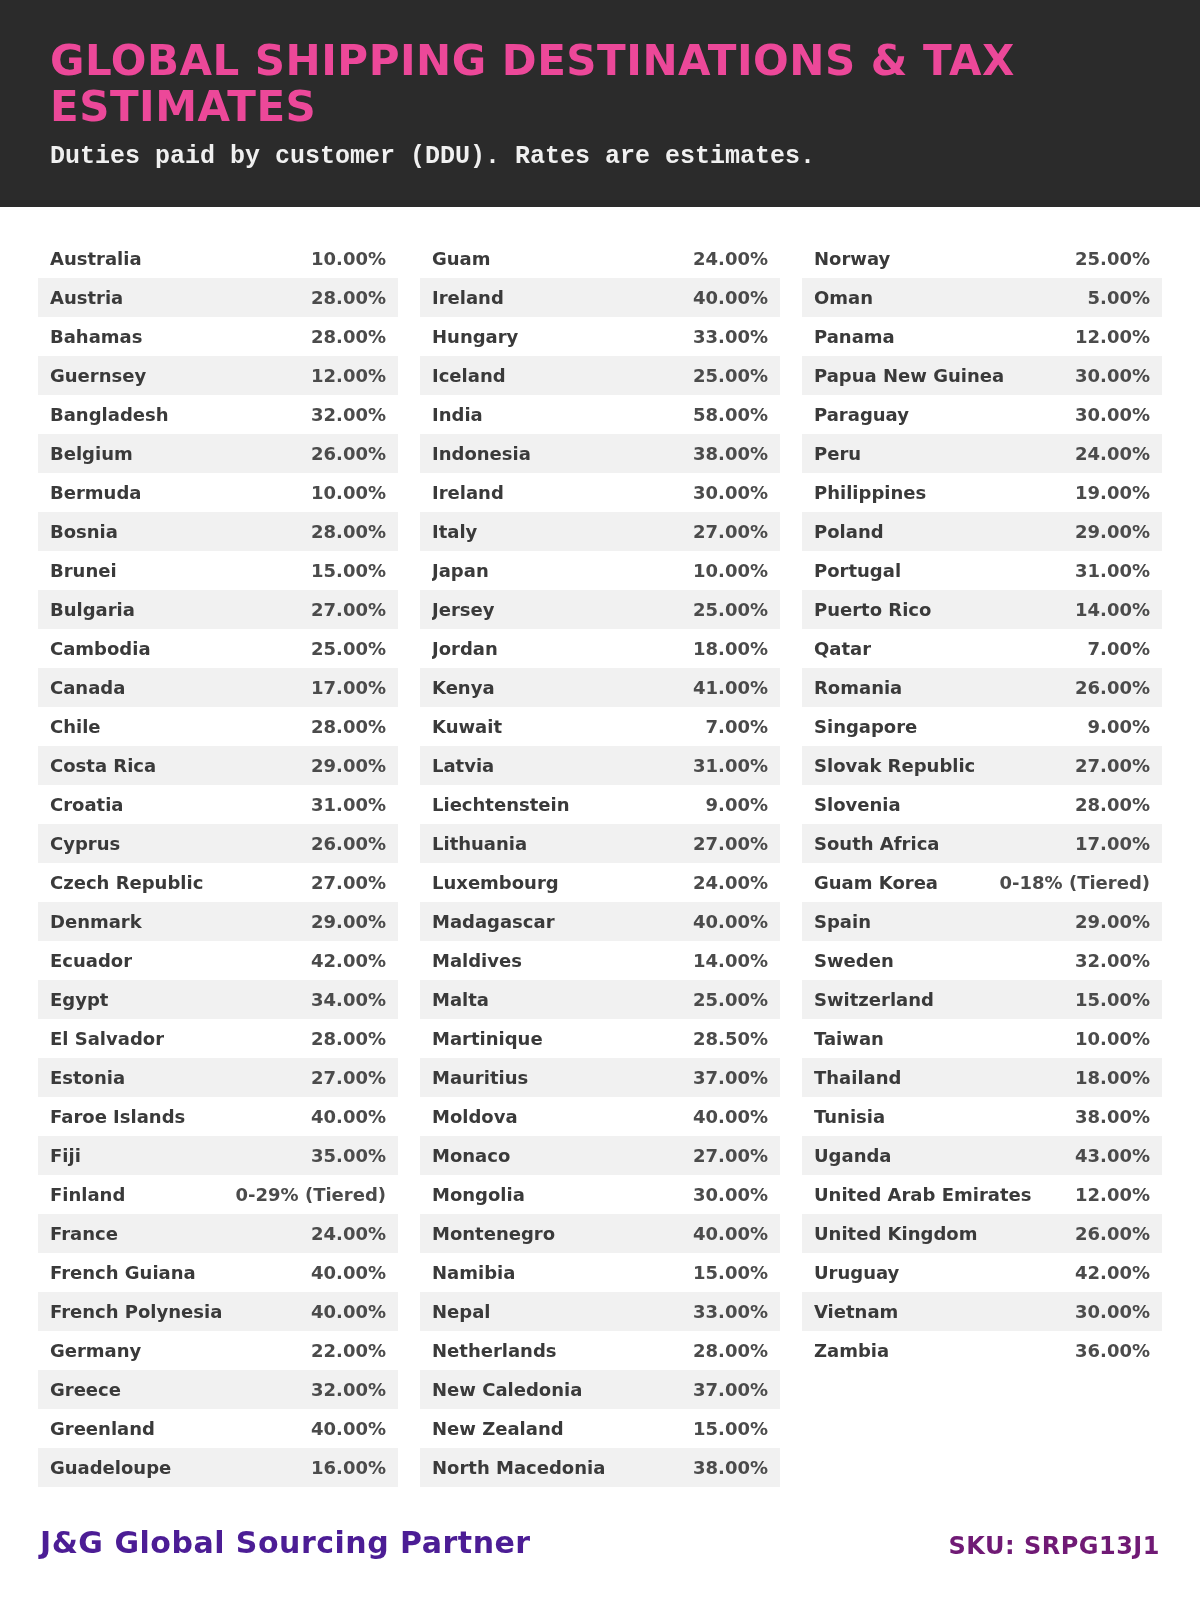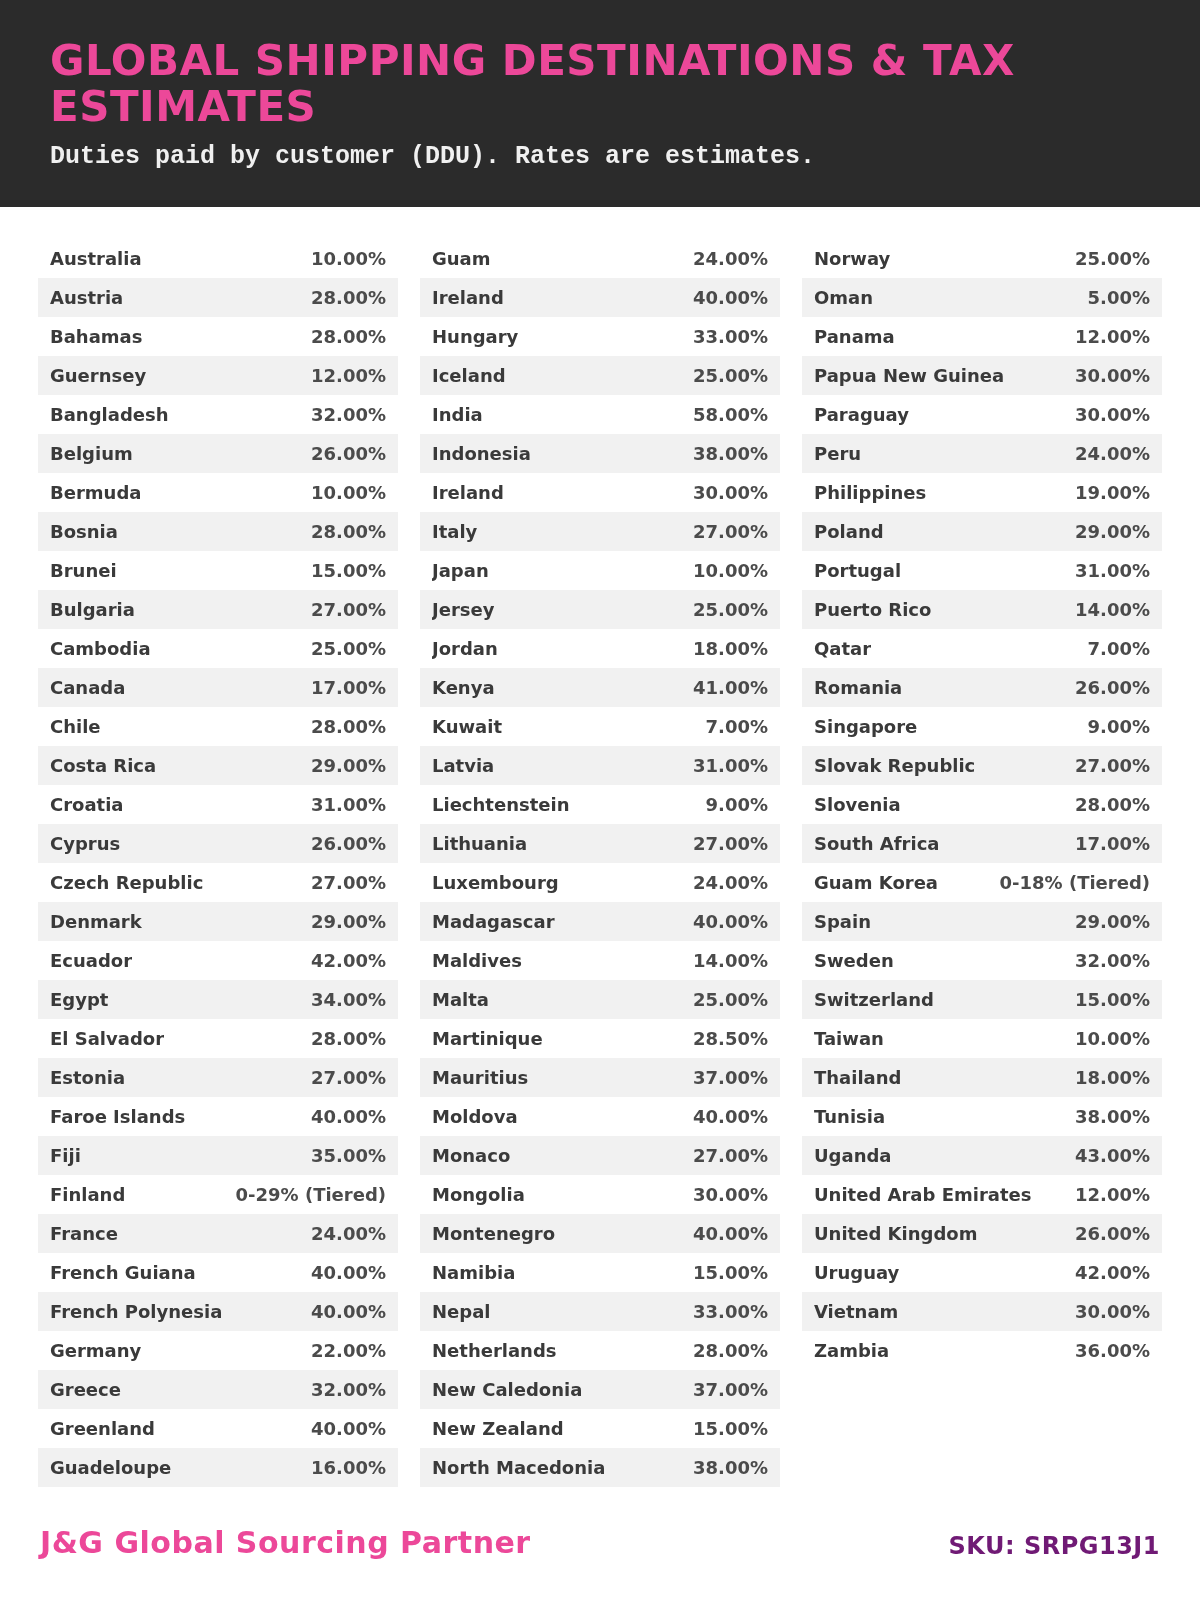--- a/index.html
+++ b/index.html
@@ -60,21 +60,21 @@
   }
   .footer {
     position: absolute;
     left: 0; right: 0; bottom: 0;
     display: flex;
     justify-content: space-between;
     align-items: flex-end;
     padding: 0 40px 40px 40px;
   }
   .brand {
-    color: #ec4899;
+    color: #4c1d95;
     font-size: 30px;
     font-weight: 700;
     letter-spacing: 0.5px;
   }
   .sku {
     color: #701a75;
     font-size: 24px;
     font-weight: 700;
     letter-spacing: 0.5px;
     margin-left: 39px;

